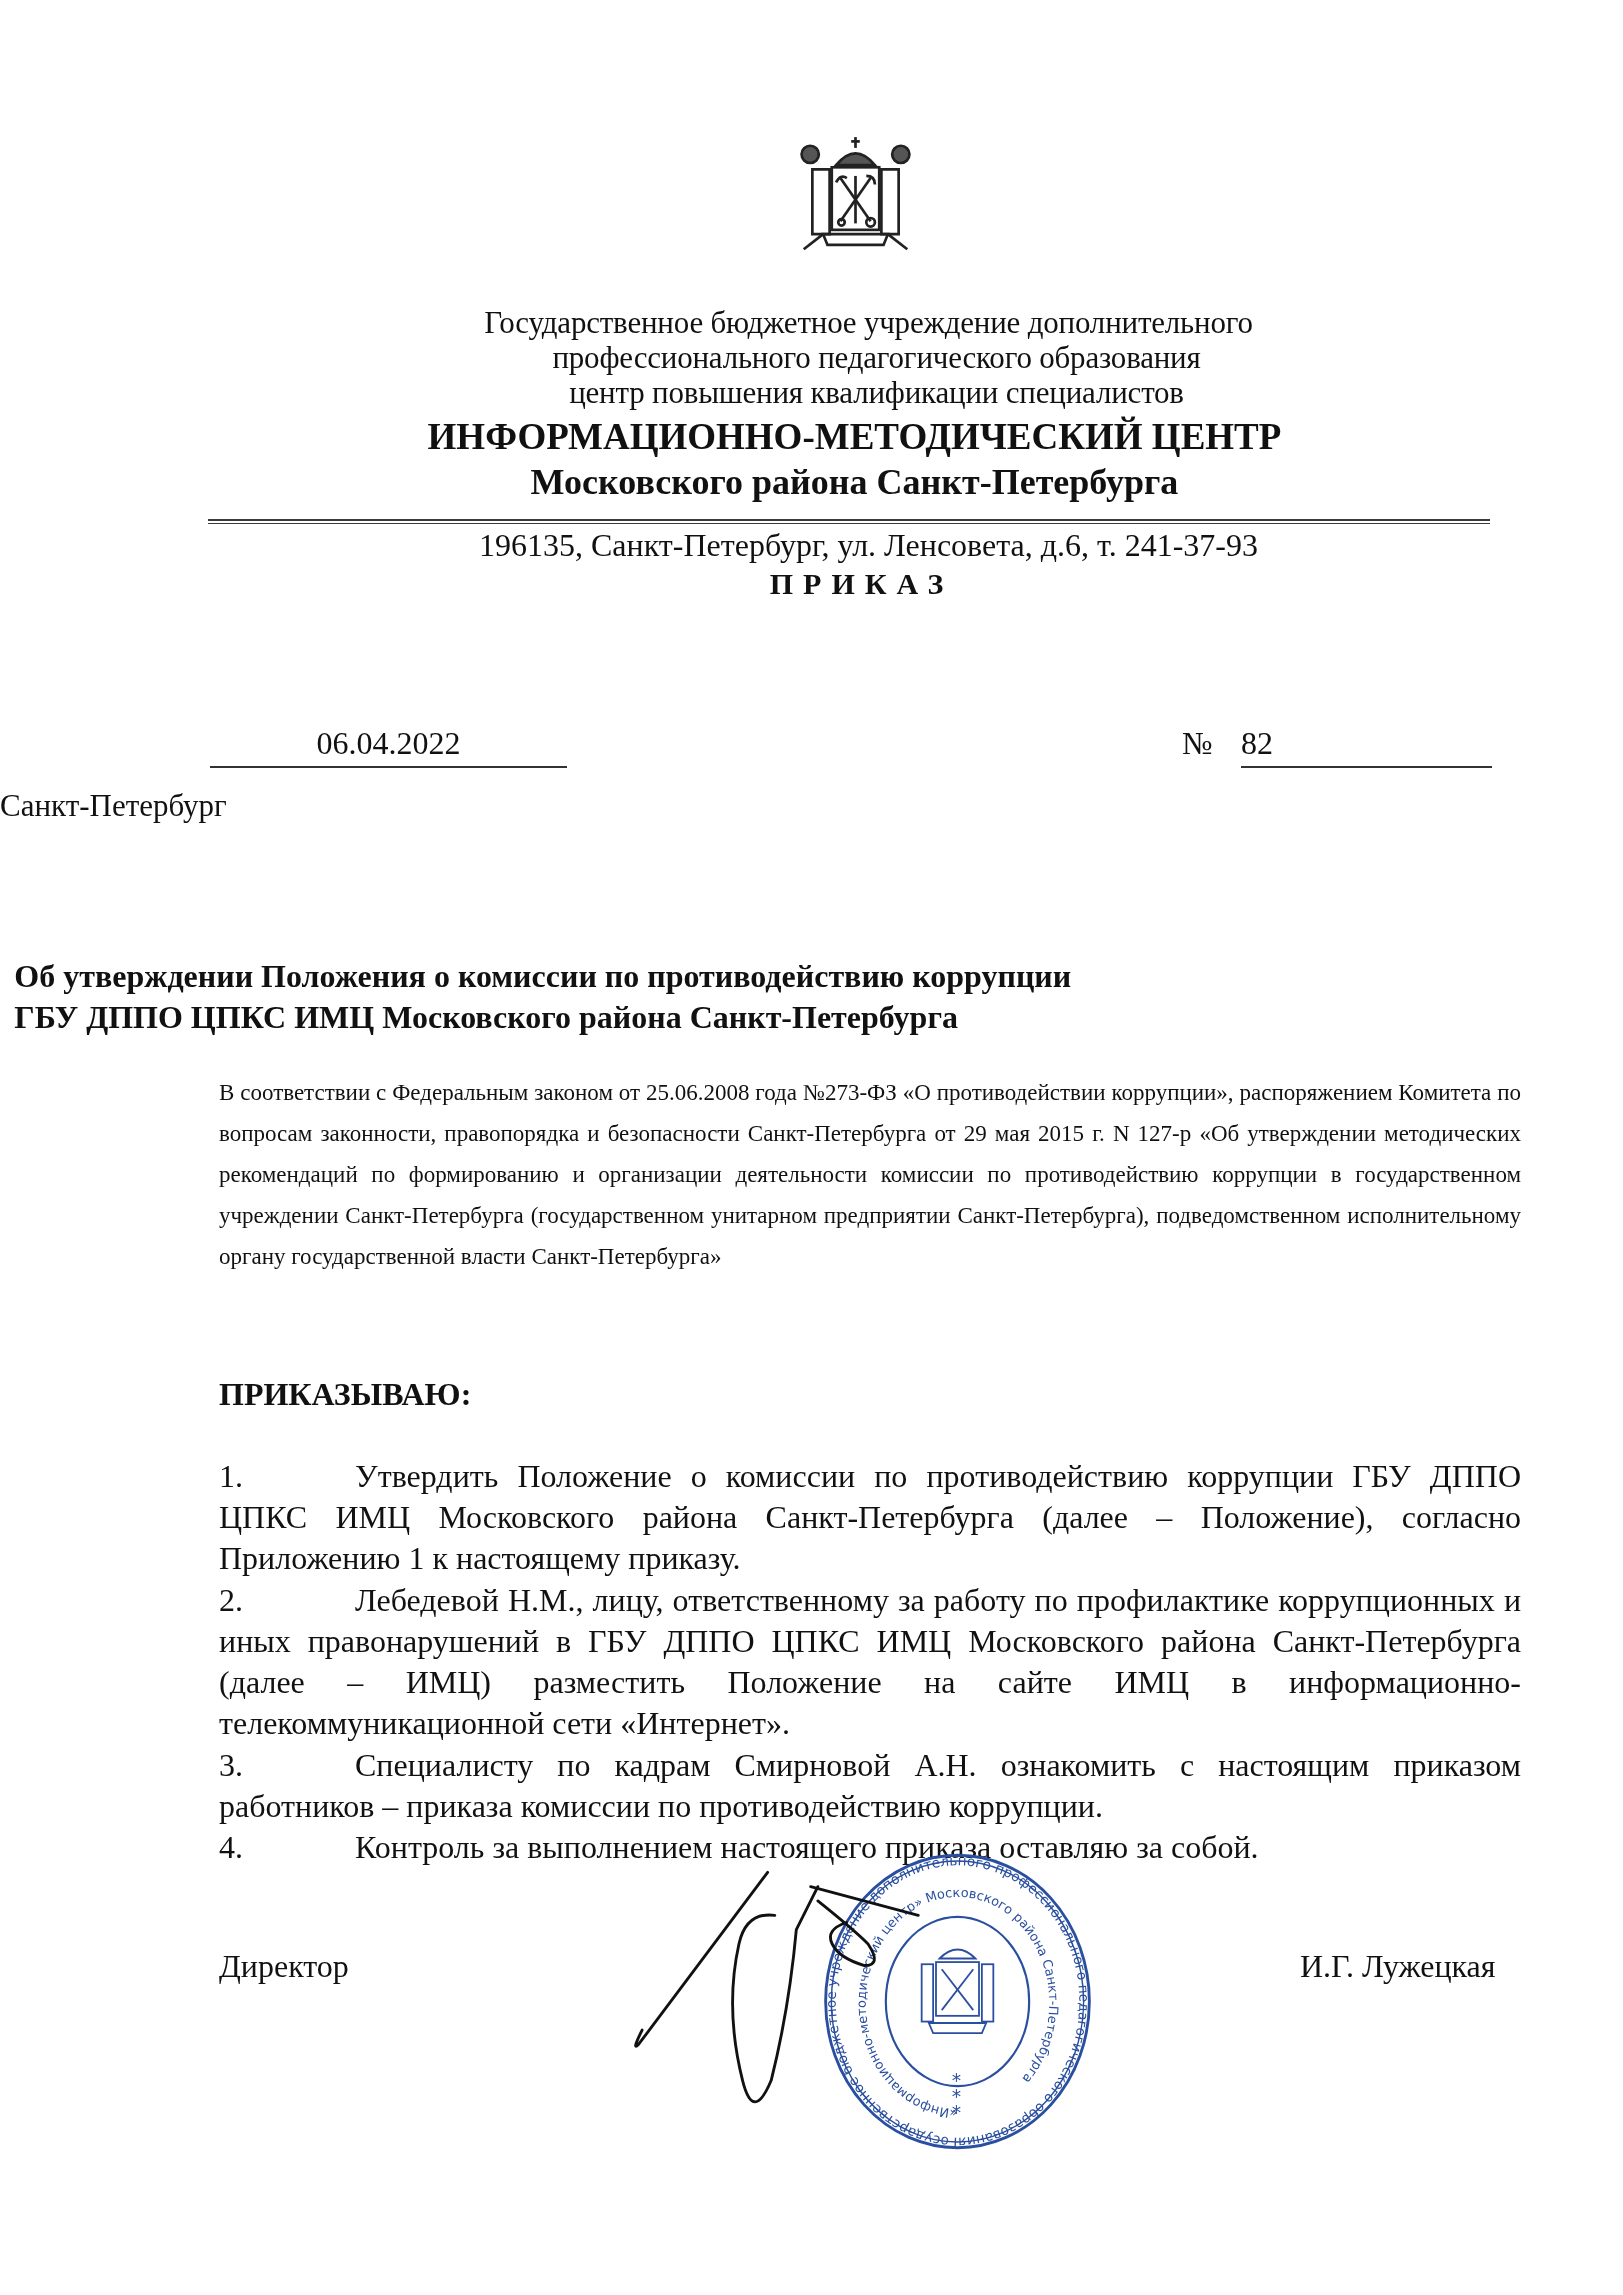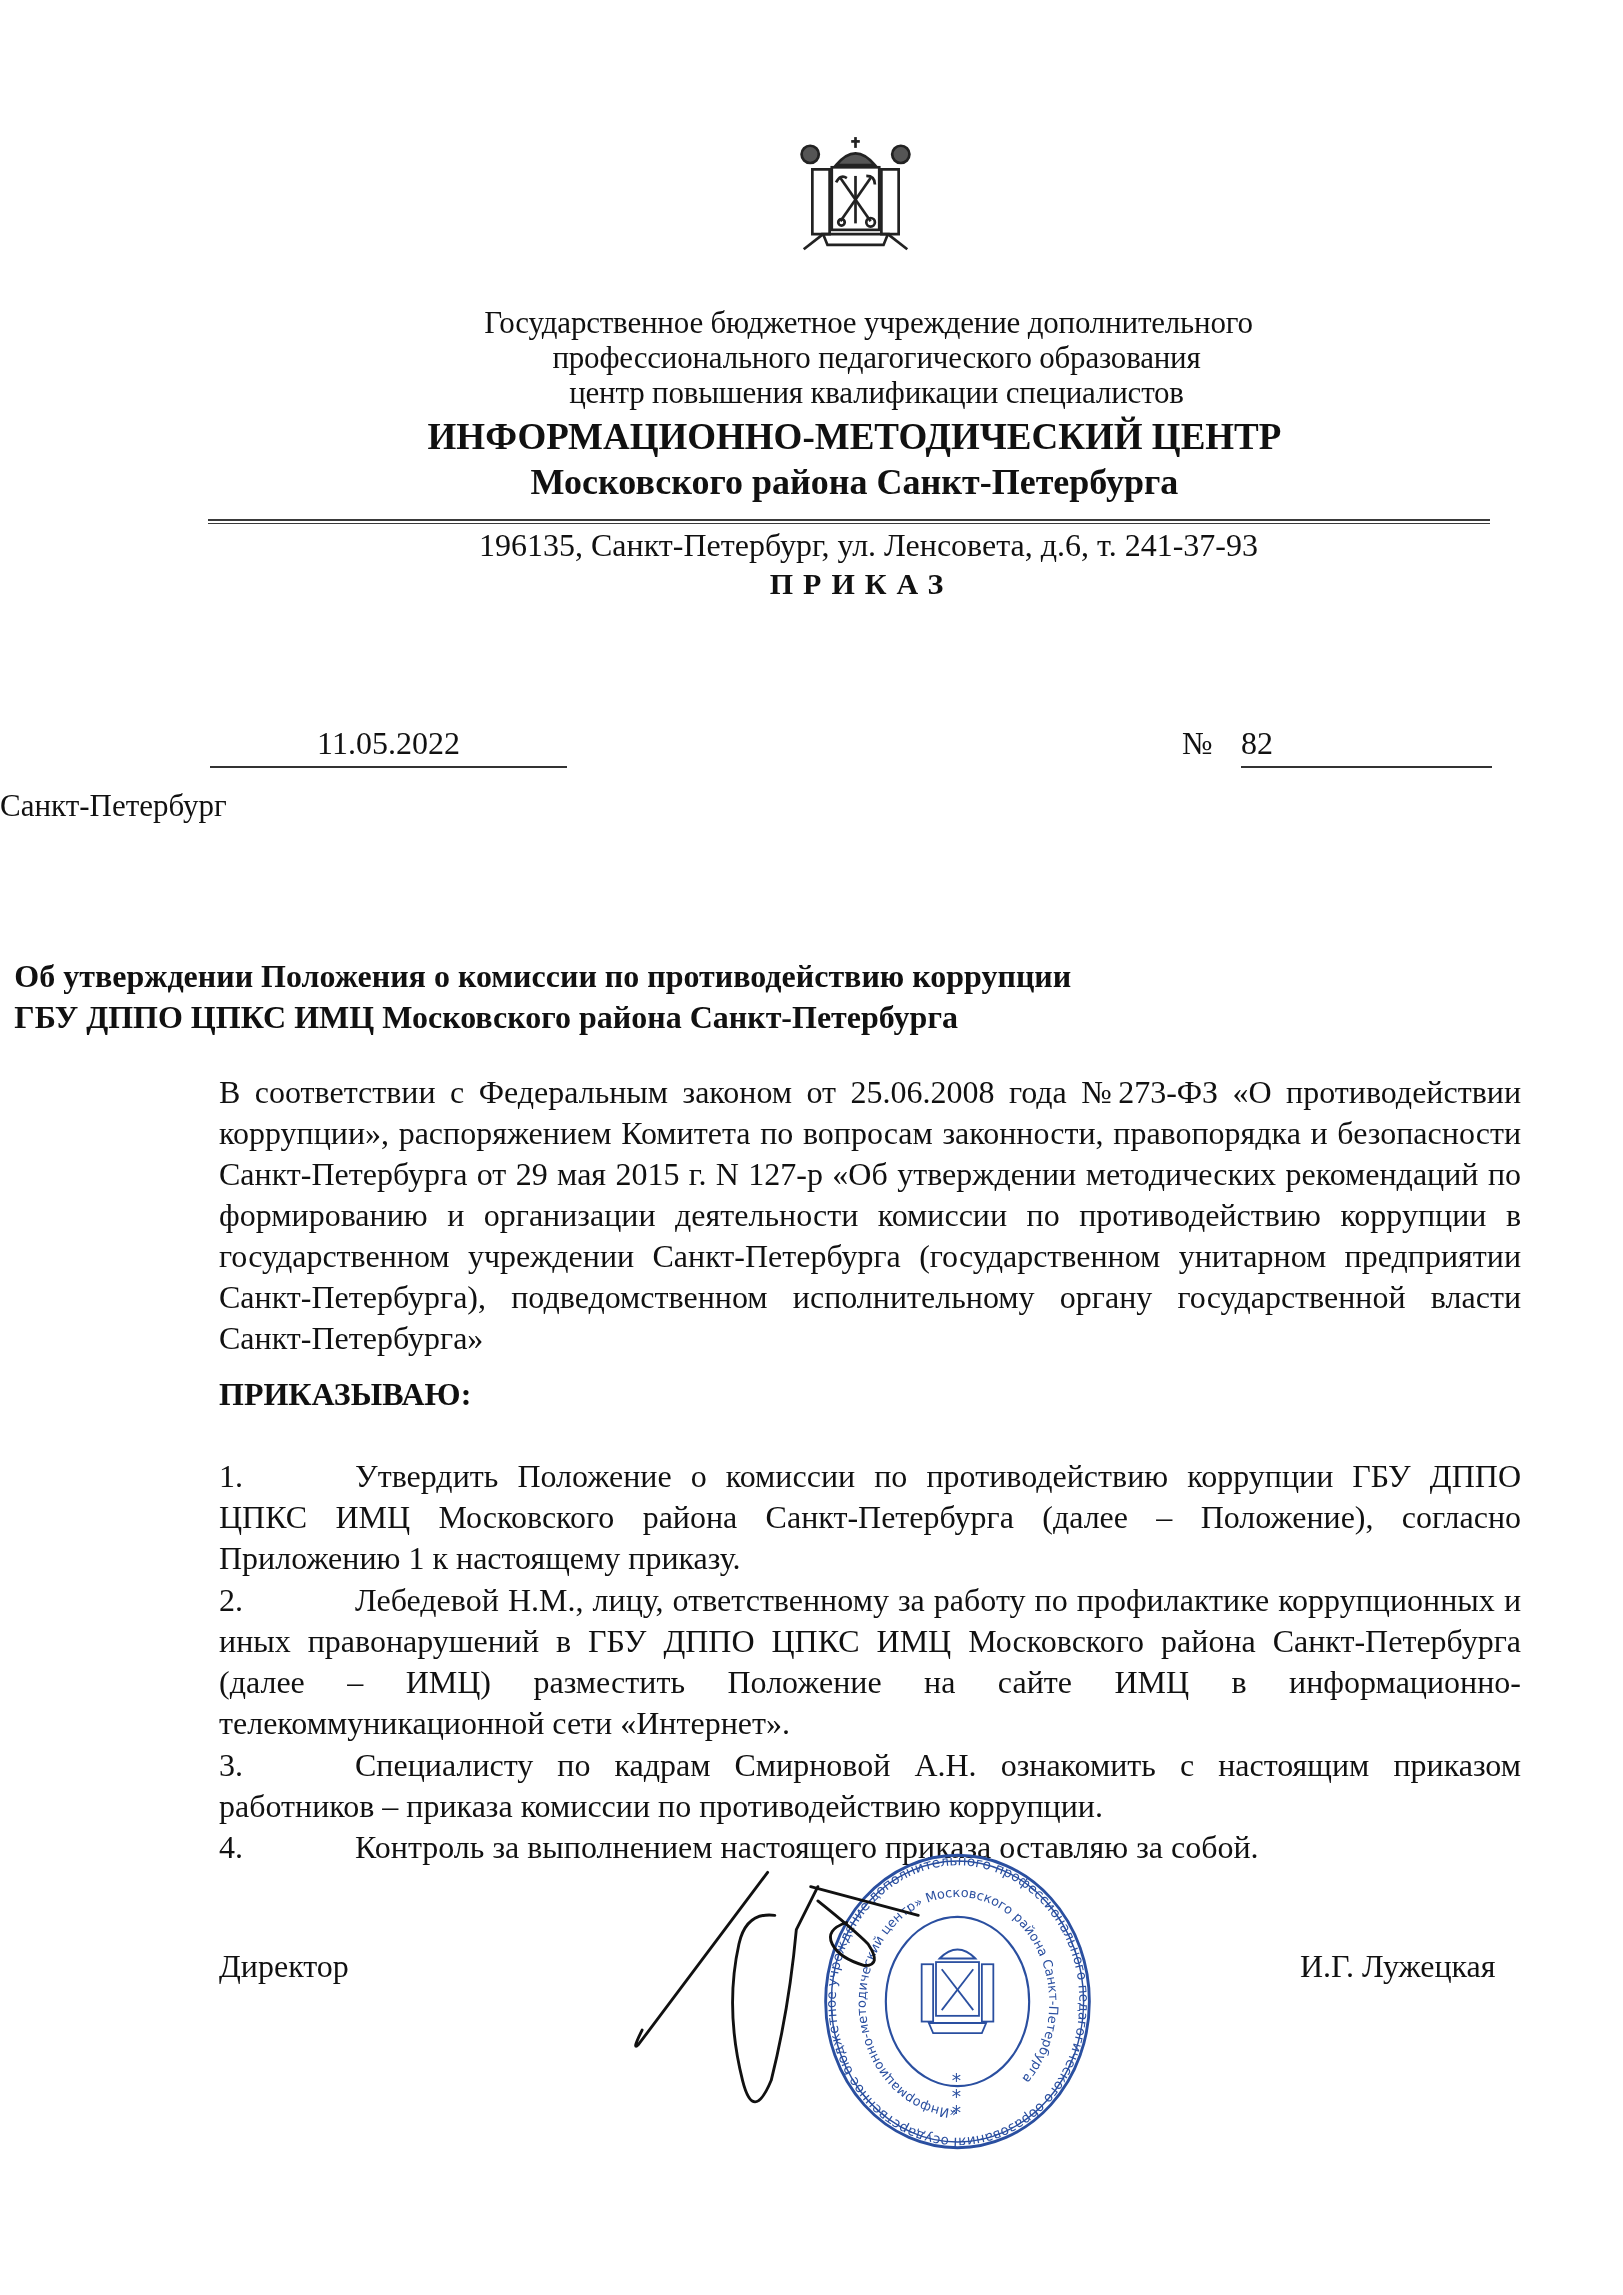--- a/index.html
+++ b/index.html
@@ -38,21 +38,21 @@
   #num-wrap { left: 1241px; top: 725px; width: 251px; }
   #num-value { font-size: 32px; display: block; }
   #city { left: 0; width: 1623px; top: 788px; font-size: 31px; }
 
   
   #title1 { left: 0; width: 1623px; top: 958px; font-size: 32px; font-weight: bold; left: 14.3px; }
   #title2 { left: 14.3px; width: 1623px; top: 999px; font-size: 32px; font-weight: bold; }
 
   
   .para {
-    position: absolute; left: 219px; width: 1302px; font-size: 32px; line-height: 41px;
+    position: absolute; left: 219px; width: 1302px; font-size: 23px; line-height: 41px;
     text-align: justify;
   }
   #preamble { top: 1072px; }
   #order-word { left: 219px; top: 1376px; font-size: 32px; font-weight: bold; }
 
   .item { position: absolute; left: 219px; width: 1302px; font-size: 32px; line-height: 41px; text-align: justify; }
   .item .num { display: inline-block; width: 136px; }
   #item1 { top: 1456px; }
   #item2 { top: 1580px; }
   #item3 { top: 1745px; }
@@ -101,21 +101,21 @@
 <div id="lh1" class="lh-line lh-reg">Государственное бюджетное учреждение дополнительного</div>
 <div id="lh2" class="lh-line lh-reg">профессионального педагогического образования</div>
 <div id="lh3" class="lh-line lh-reg">центр повышения квалификации специалистов</div>
 <div id="lh4" class="lh-line lh-bold">ИНФОРМАЦИОННО-МЕТОДИЧЕСКИЙ ЦЕНТР</div>
 <div id="lh5" class="lh-line lh-bold">Московского района Санкт-Петербурга</div>
 <div id="hr-double" class="abs"></div>
 <div id="lh6" class="lh-line">196135, Санкт-Петербург, ул. Ленсовета, д.6, т. 241-37-93</div>
 <div id="lh7" class="lh-line">ПРИКАЗ</div>
 
 <div id="date-wrap" class="abs">
-  <span id="date-value">11.05.2022</span>
+  <span id="date-value">06.04.2022</span>
   <div class="u-line"></div>
 </div>
 <div id="num-sign" class="abs">№</div>
 <div id="num-wrap" class="abs">
   <span id="num-value">82</span>
   <div class="u-line"></div>
 </div>
 <div id="city" class="abs center">Санкт-Петербург</div>
 
 <div id="title1" class="abs center">Об утверждении Положения о комиссии по противодействию коррупции</div>

